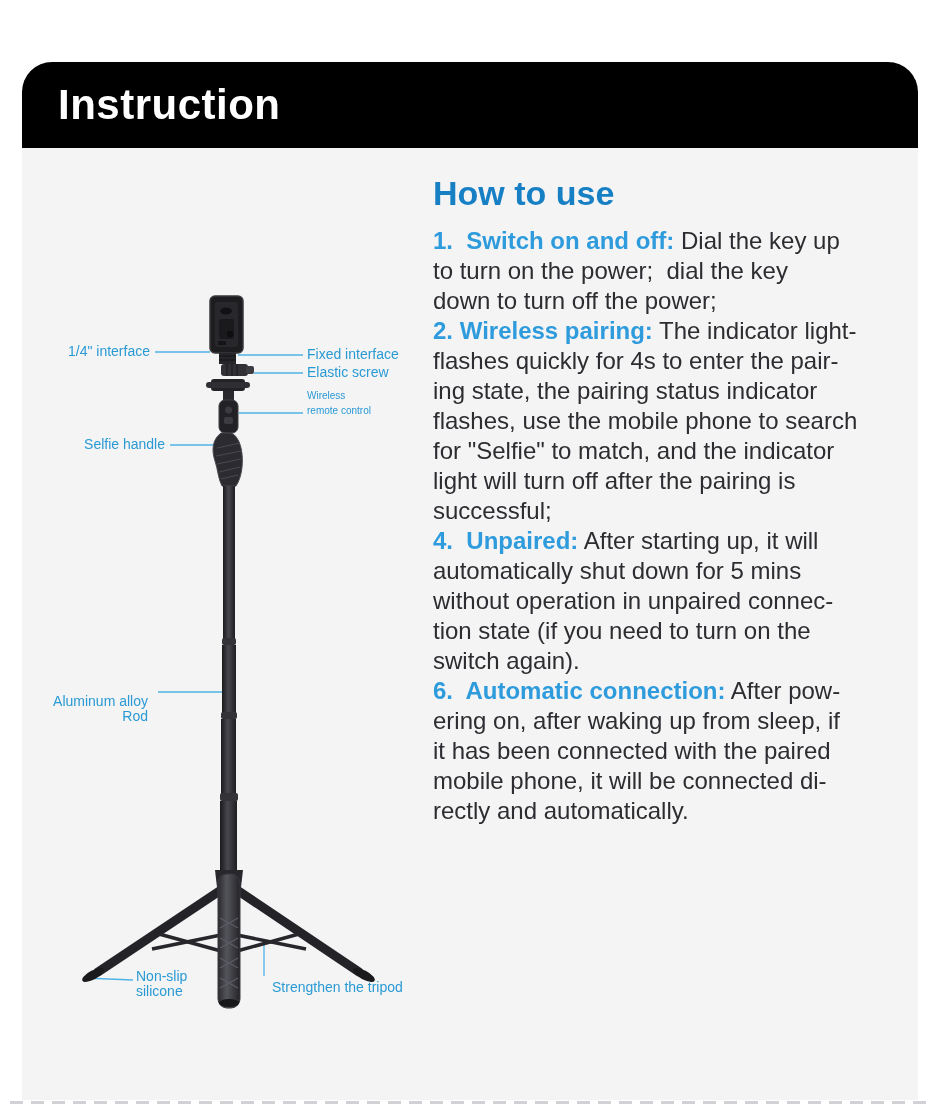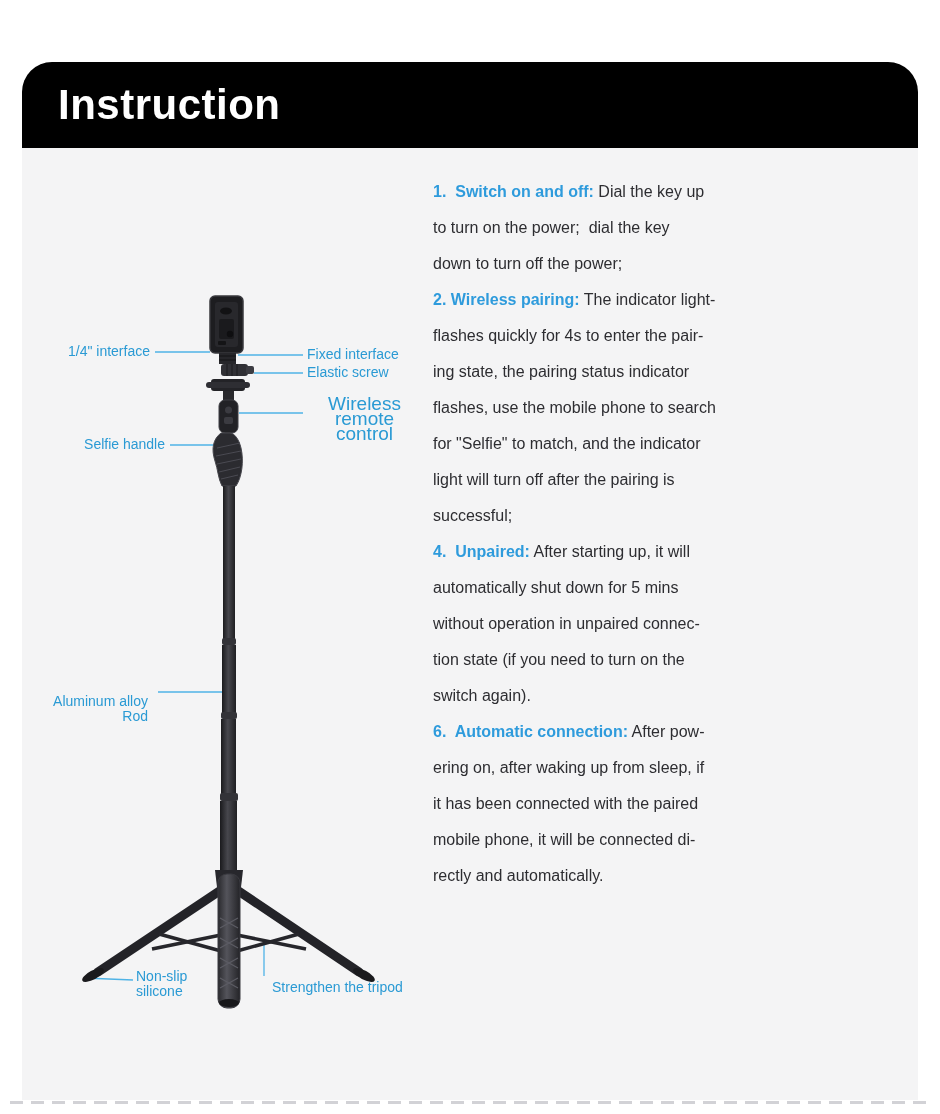--- a/index.html
+++ b/index.html
@@ -20,31 +20,31 @@
   }
   .figure{position:absolute;left:0;top:0;width:400px;height:950px;}
   .figure svg{position:absolute;left:0;top:0;}
   .part-label{
     position:absolute;color:#2a9ad4;font-size:14px;line-height:15px;
     white-space:pre-line;
   }
   .lbl-quarter{right:272px;top:196px;text-align:right;}
   .lbl-fixed{left:285px;top:199px;}
   .lbl-elastic{left:285px;top:217px;}
-  .lbl-wireless{left:285px;top:248px;font-size:19px;text-align:center;}
+  .lbl-wireless{left:285px;top:240px;font-size:10px;}
   .lbl-balance{right:257px;top:289px;}
   .lbl-rod{right:274px;top:546px;text-align:right;}
   .lbl-nonslip{left:114px;top:821px;}
   .lbl-strengthen{left:250px;top:832px;}
   .howto{position:absolute;left:411px;top:26px;width:484px;}
   .howto-title{
     color:#177fc4;font-size:34px;font-weight:bold;margin:0 0 14px 0;line-height:38px;
   }
   .item{
-    margin:0;font-size:16px;line-height:36px;color:#2d2d31;white-space:pre-wrap;
+    margin:0;font-size:24px;line-height:30px;color:#2d2d31;white-space:pre-wrap;
   }
   .item-label{color:#2e9bdc;font-weight:bold;}
   .dashed-line{
     position:absolute;left:10px;top:1101px;width:920px;height:3px;
     background:repeating-linear-gradient(90deg,#d2d2d6 0 13px,transparent 13px 21px);
   }
 </style>
 </head>
 <body>
 
@@ -157,20 +157,21 @@
 remote control</div>
       <div class="part-label lbl-balance">Selfie handle</div>
       <div class="part-label lbl-rod">Aluminum alloy
 Rod</div>
       <div class="part-label lbl-nonslip">Non-slip
 silicone</div>
       <div class="part-label lbl-strengthen">Strengthen the tripod</div>
     </div>
 
     <div class="howto">
+      <h2 class="howto-title">How to use</h2>
 
       <p class="item"><span class="item-label">1.  Switch on and off:</span><span> Dial the key up
 to turn on the power;  dial the key
 down to turn off the power;</span></p>
       <p class="item"><span class="item-label">2. Wireless pairing:</span><span> The indicator light-
 flashes quickly for 4s to enter the pair-
 ing state, the pairing status indicator
 flashes, use the mobile phone to search
 for "Selfie" to match, and the indicator
 light will turn off after the pairing is

